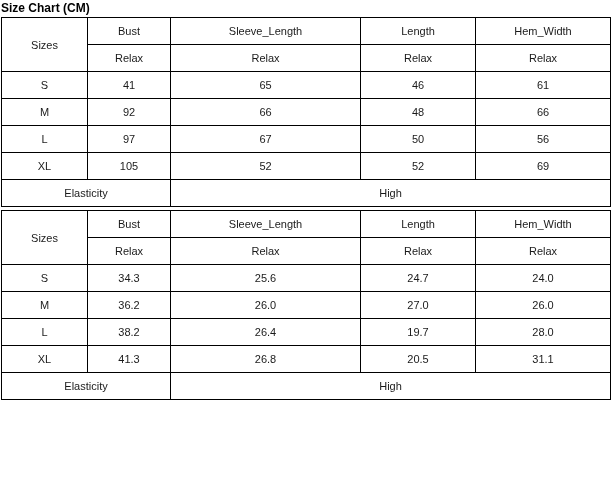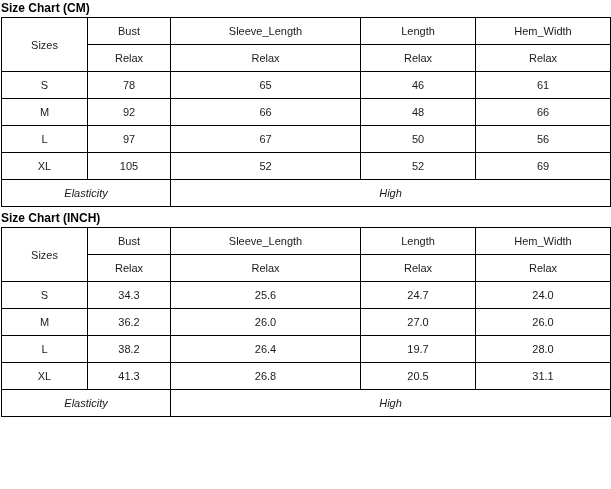--- a/index.html
+++ b/index.html
@@ -50,21 +50,20 @@
   .col-bust  { width: 83px; }
   .col-sleeve{ width: 190px; }
   .col-length{ width: 115px; }
   .col-hem   { width: 135px; }
 
   .cell-sizes-label {
     height: 52px;
   }
   .elasticity-row td {
     height: 27px;
-    font-style: italic;
   }
   .spacer { height: 3px; }
 </style>
 </head>
 <body>
 
 <div class="page">
 
   <div class="chart-title">Size Chart (CM)</div>
   <table class="size-table">
@@ -84,21 +83,21 @@
         <td>Hem_Width</td>
       </tr>
       <tr>
         <td>Relax</td>
         <td>Relax</td>
         <td>Relax</td>
         <td>Relax</td>
       </tr>
       <tr>
         <td>S</td>
-        <td>78</td>
+        <td>41</td>
         <td>65</td>
         <td>46</td>
         <td>61</td>
       </tr>
       <tr>
         <td>M</td>
         <td>92</td>
         <td>66</td>
         <td>48</td>
         <td>66</td>
@@ -119,21 +118,20 @@
       </tr>
       <tr class="elasticity-row">
         <td colspan="2">Elasticity</td>
         <td colspan="3">High</td>
       </tr>
     </tbody>
   </table>
 
   <div class="spacer"></div>
 
-  <div class="chart-title">Size Chart (INCH)</div>
   <table class="size-table">
     <colgroup>
       <col class="col-size">
         <col class="col-bust">
         <col class="col-sleeve">
         <col class="col-length">
         <col class="col-hem">
     </colgroup>
     <tbody>
       <tr>

